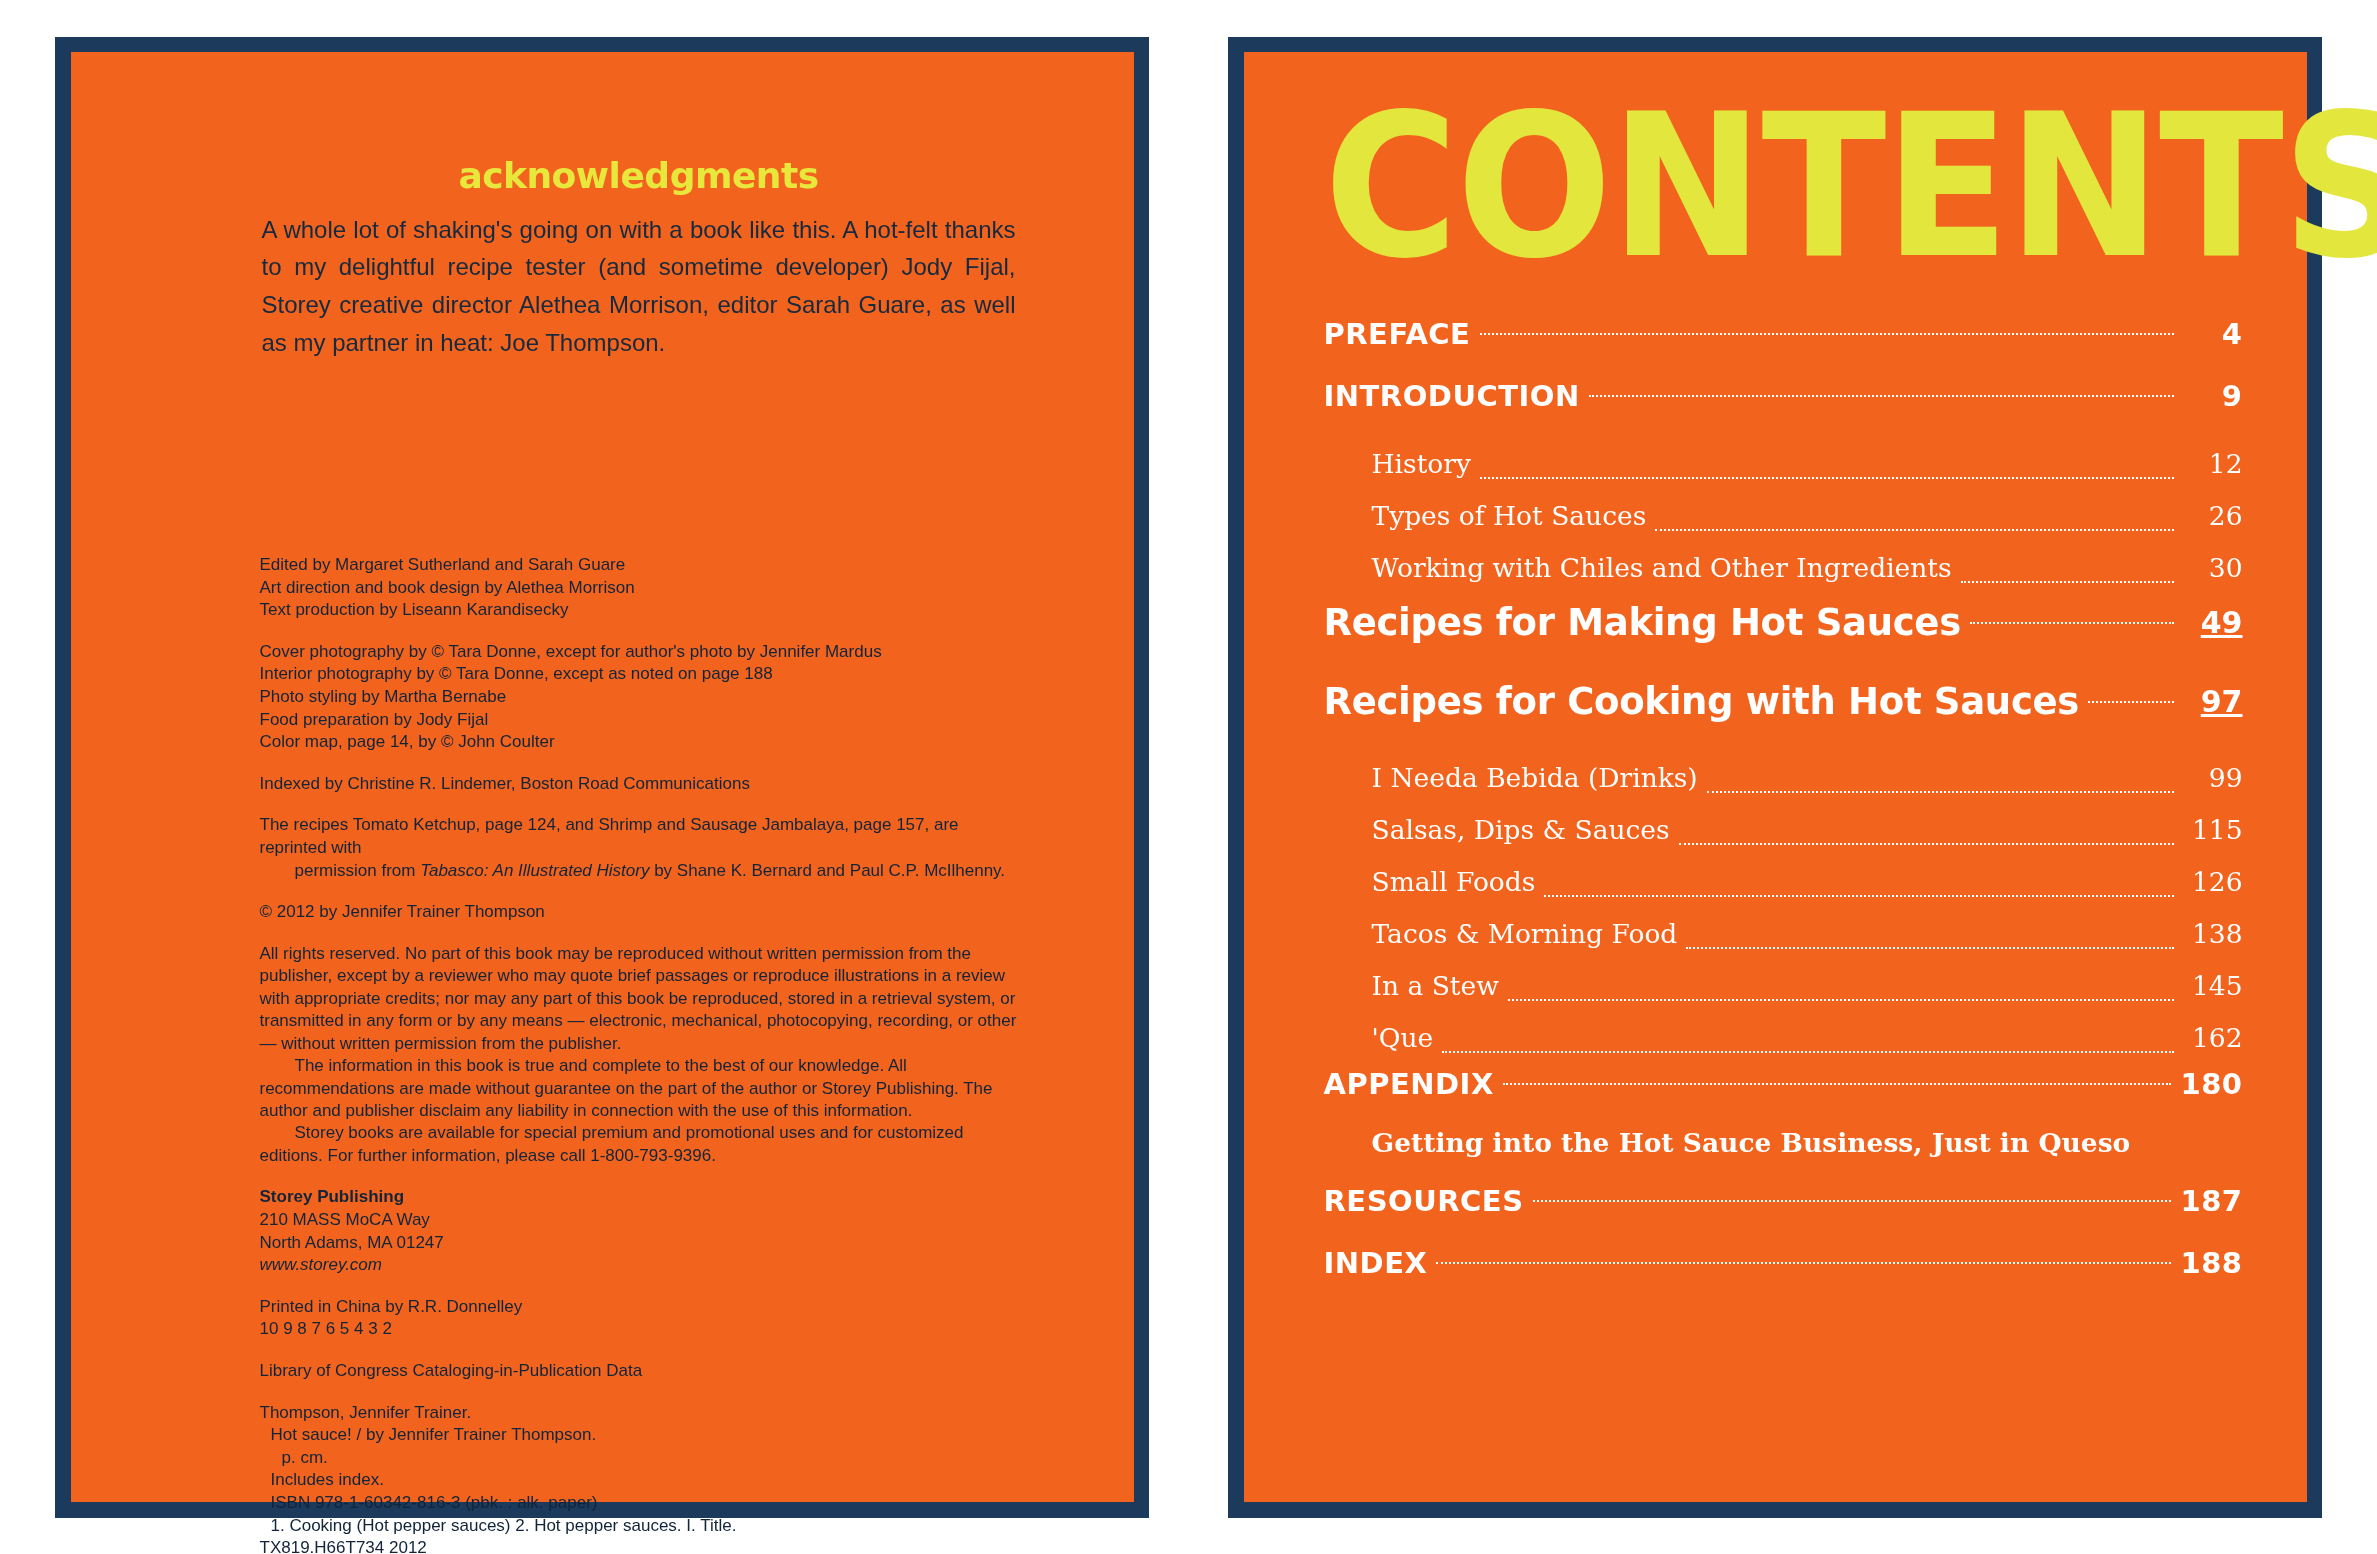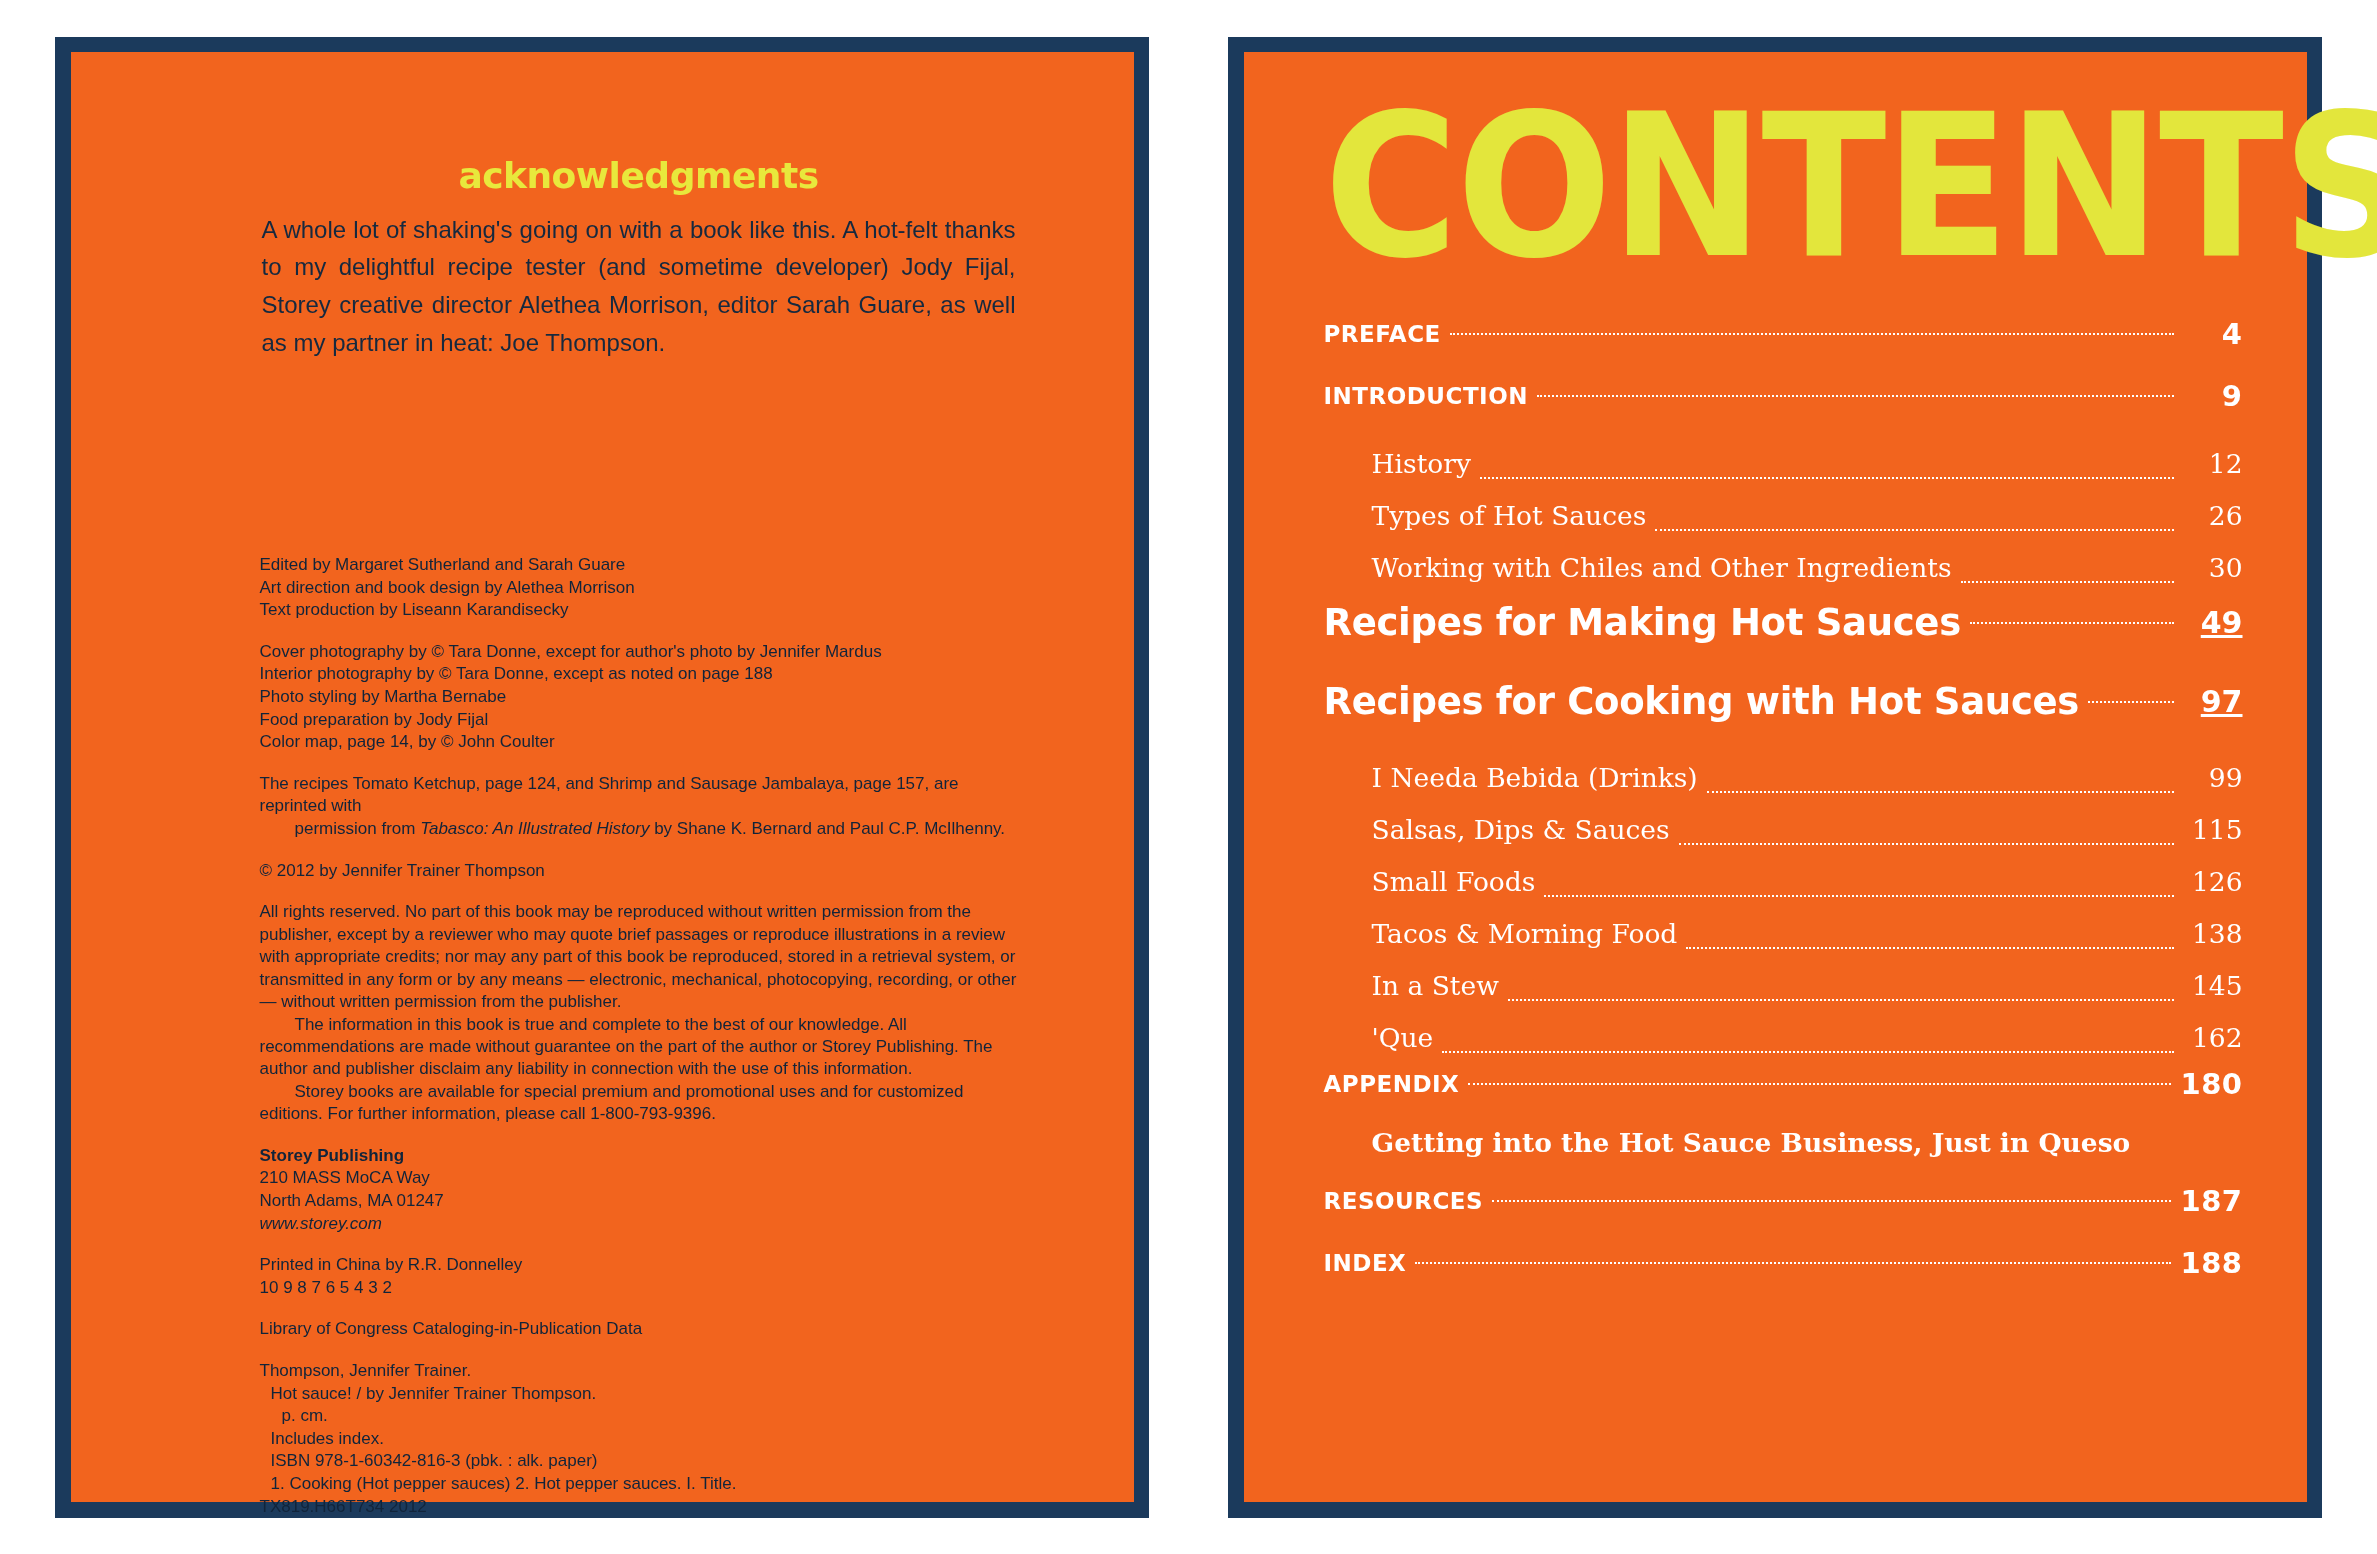--- a/index.html
+++ b/index.html
@@ -168,21 +168,21 @@
 
   
   .lvl-major {
     font-family: "DejaVu Sans", sans-serif;
     font-weight: bold;
     font-size: 29px;
     letter-spacing: 0.5px;
     height: 62px;
     align-items: center;
   }
-  .lvl-major .toc-label { font-size: 23px; }
+  .lvl-major .toc-label { font-size: 29px; }
   .lvl-major .toc-page { font-size: 29px; }
   .lvl-major .toc-dots { top: 0; }
 
   .lvl-sub {
     font-family: "DejaVu Serif", serif;
     font-weight: normal;
     font-size: 26.5px;
     height: 52px;
     align-items: flex-end;
   }
@@ -232,20 +232,23 @@
         </p>
 
         <p>
           <span>Cover photography by © Tara Donne, except for author's photo by Jennifer Mardus</span><br>
           <span>Interior photography by © Tara Donne, except as noted on page 188</span><br>
           <span>Photo styling by Martha Bernabe</span><br>
           <span>Food preparation by Jody Fijal</span><br>
           <span>Color map, page 14, by © John Coulter</span>
         </p>
 
+        <p>
+          <span>Indexed by Christine R. Lindemer, Boston Road Communications</span>
+        </p>
 
         <p>
           <span>The recipes Tomato Ketchup, page 124, and Shrimp and Sausage Jambalaya, page 157, are reprinted with</span><br>
           <span class="indent"><span>permission from </span><i>Tabasco: An Illustrated History</i><span> by Shane K. Bernard and Paul C.P. McIlhenny.</span></span>
         </p>
 
         <p>
           <span>© 2012 by Jennifer Trainer Thompson</span>
         </p>
 

